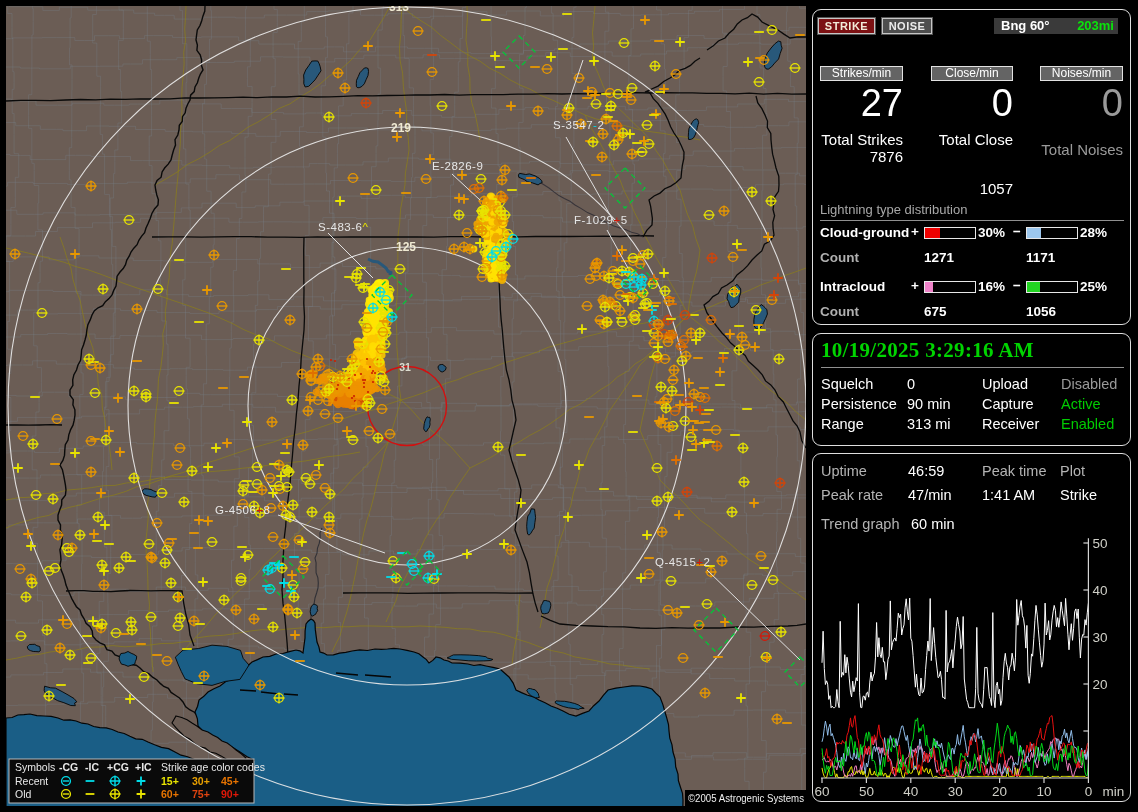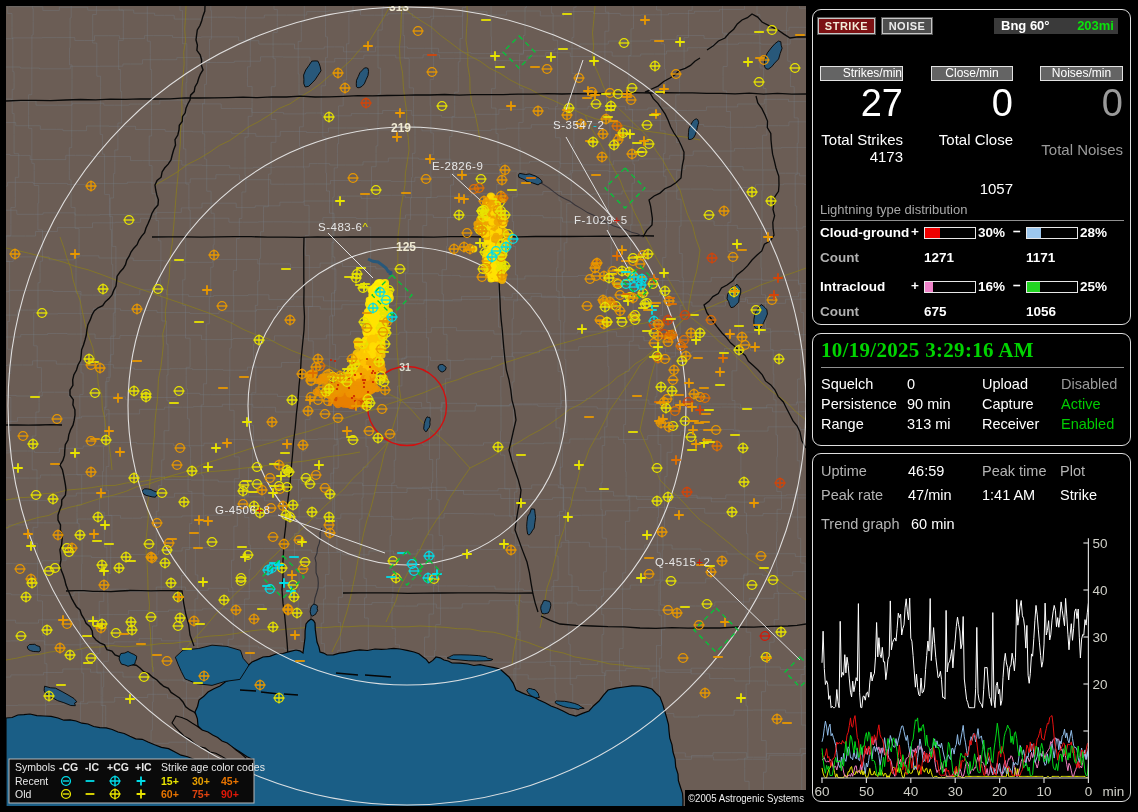--- a/index.html
+++ b/index.html
@@ -2052,32 +2052,32 @@
 <div class="panel" style="left:812px;top:333px;width:319px;height:113px"></div>
 <div class="panel" style="left:812px;top:453px;width:319px;height:349px"></div>
 
 <div class="btn" style="left:818px;top:18px;width:57px;background:#7c1113;color:#f3ecd9;">STRIKE</div>
 <div class="btn" style="left:882px;top:18px;width:50px;background:#4e4e4e;color:#ececec;">NOISE</div>
 <div style="position:absolute;left:994px;top:18px;width:124px;height:16px;background:#3a3a3a;font-weight:bold;font-size:13px;line-height:16px;">
   <span style="position:absolute;left:7px;color:#fff;">Bng 60°</span>
   <span style="position:absolute;right:4px;color:#0ae20a;">203mi</span>
 </div>
 
-<div class="glbl" style="left:820px;top:66px;width:83px;text-align:right;">Strikes/min</div>
+<div class="glbl" style="left:820px;top:66px;width:83px;">Strikes/min</div>
 <div class="glbl" style="left:931px;top:66px;width:82px;">Close/min</div>
 <div class="glbl" style="left:1040px;top:66px;width:83px;">Noises/min</div>
 
 <div class="big" style="left:803px;top:84px;width:100px;color:#fff;">27</div>
 <div class="big" style="left:913px;top:84px;width:100px;color:#fff;">0</div>
 <div class="big" style="left:1023px;top:84px;width:100px;color:#9a9a9a;">0</div>
 
 <div class="tlbl" style="left:803px;top:131px;width:100px;color:#fff;">Total Strikes</div>
 <div class="tlbl" style="left:913px;top:131px;width:100px;color:#fff;">Total Close</div>
 <div class="tlbl" style="left:1023px;top:141px;width:100px;color:#9a9a9a;">Total Noises</div>
-<div class="tlbl" style="left:803px;top:148px;width:100px;color:#fff;">4173</div>
+<div class="tlbl" style="left:803px;top:148px;width:100px;color:#fff;">7876</div>
 <div class="tlbl" style="left:913px;top:148px;width:100px;color:#fff;margin-top:32px;">1057</div>
 <div class="tlbl" style="left:1071px;top:148px;width:100px;color:#9a9a9a;">226</div>
 
 <div style="position:absolute;left:820px;top:202px;width:304px;color:#a8a8a8;font-size:13px;border-bottom:1px solid #909090;padding-bottom:3px;">Lightning type distribution</div>
 
 <div class="row b" style="left:820px;top:225px;color:#fff;">Cloud-ground</div>
 <div class="row b" style="left:911px;top:224px;color:#fff;">+</div>
 <div class="bar" style="left:924px;top:227px;">
     <span style="width:30%;background:#ee0000;"></span>
   </div>

